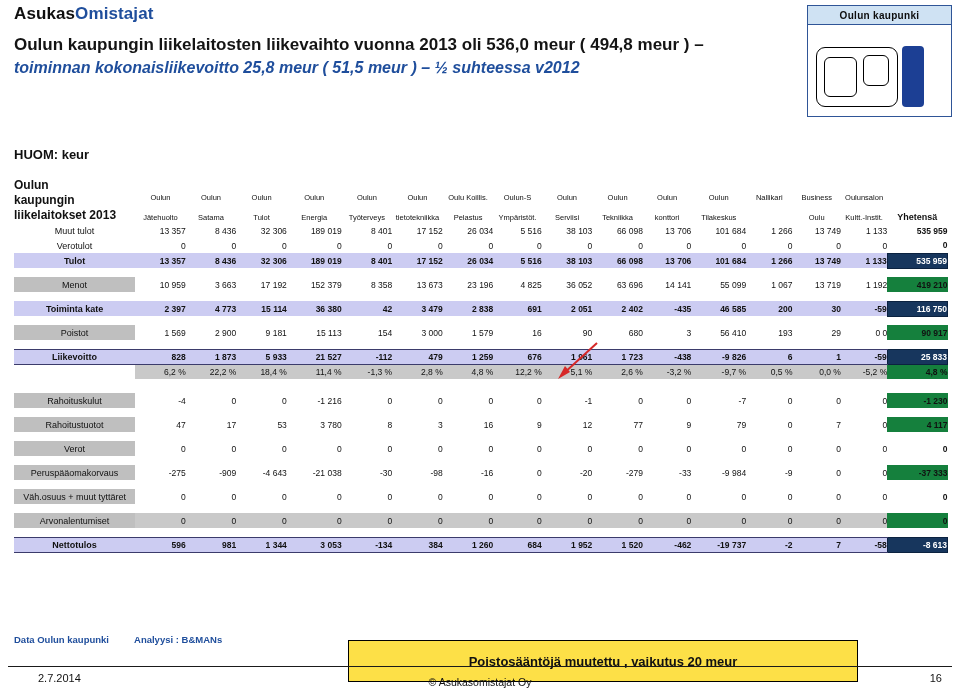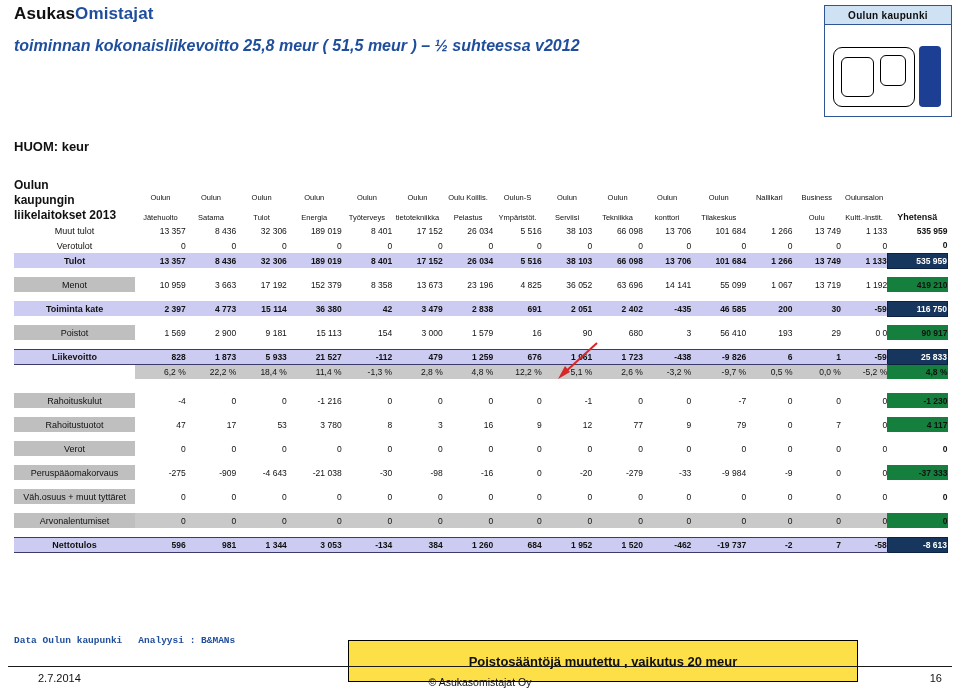--- a/index.html
+++ b/index.html
@@ -27,21 +27,21 @@
     font-size:17px;font-weight:bold;color:#141414;line-height:22px;
     white-space:nowrap;
   }
   .title .l2{
     font-size:16px;font-weight:bold;font-style:italic;color:#1f4e9c;
     line-height:22px;white-space:nowrap;margin-top:1px;
   }
 
   
   .logo-box{
-    position:absolute;right:8px;top:5px;width:128px;height:112px;
+    position:absolute;right:8px;top:5px;width:145px;height:112px;
     border:1px solid #2f5597;background:#fff;box-sizing:border-box;
   }
   .logo-cap{
     height:18px;background:#cfe2f3;border-bottom:1px solid #2f5597;
     display:flex;align-items:center;justify-content:center;
     font-size:10px;font-weight:bold;color:#0d0d0d;letter-spacing:.3px;
   }
   .logo-art{position:relative;height:92px;}
   .la-outer{
     position:absolute;left:8px;top:22px;width:80px;height:58px;
@@ -54,21 +54,21 @@
   .la-in2{
     position:absolute;left:55px;top:30px;width:24px;height:29px;
     border:1.2px solid #000;border-radius:6px;background:#fff;
   }
   .la-bar{
     position:absolute;left:94px;top:21px;width:22px;height:61px;
     background:#1c3f94;border-radius:4px;
   }
 
   .huom{
-    position:absolute;left:14px;top:139px;
+    position:absolute;left:14px;top:147px;
     font-size:13px;font-weight:bold;color:#101010;
   }
 
   
   .sheet{
     position:absolute;left:14px;top:178px;width:934px;
   }
   table.grid{border-collapse:collapse;width:934px;table-layout:fixed;}
   table.grid td,table.grid th{padding:0;}
 
@@ -114,21 +114,21 @@
   .spacer2{height:14px;}
 
   
   .arrow{position:absolute;left:555px;top:340px;width:46px;height:40px;}
 
   
   .src{
     position:absolute;left:14px;top:634px;font-size:9.5px;
     font-weight:bold;color:#1f4e9c;
   }
-  .src span{margin-right:16px;font-family:Liberation Mono, monospace;}
+  .src span{margin-right:25px;}
   .note{
     position:absolute;left:348px;top:640px;width:508px;height:40px;
     border:1.5px solid #000;background:#fde047;
     display:flex;align-items:center;justify-content:center;
     font-size:13px;font-weight:bold;color:#111;
   }
   .rule{
     position:absolute;left:8px;top:666px;width:944px;height:0;
     border-top:1.6px solid #1a1a1a;
   }
@@ -138,20 +138,21 @@
   .pageno{position:absolute;right:18px;top:672px;font-size:11px;color:#111;}
 </style>
 </head>
 <body>
 
 <div class="brand">
   <span class="b1">Asukas</span><span class="b2">Omistajat</span>
 </div>
 
 <div class="title">
+  <div class="l1">Oulun kaupungin liikelaitosten liikevaihto vuonna 2013 oli 536,0 meur ( 494,8 meur ) –</div>
   <div class="l2">toiminnan kokonaisliikevoitto 25,8 meur ( 51,5  meur ) – ½ suhteessa v2012</div>
 </div>
 
 <div class="logo-box">
   <div class="logo-cap">Oulun kaupunki</div>
   <div class="logo-art">
     <div class="la-outer"></div>
     <div class="la-in1"></div>
     <div class="la-in2"></div>
     <div class="la-bar"></div>

